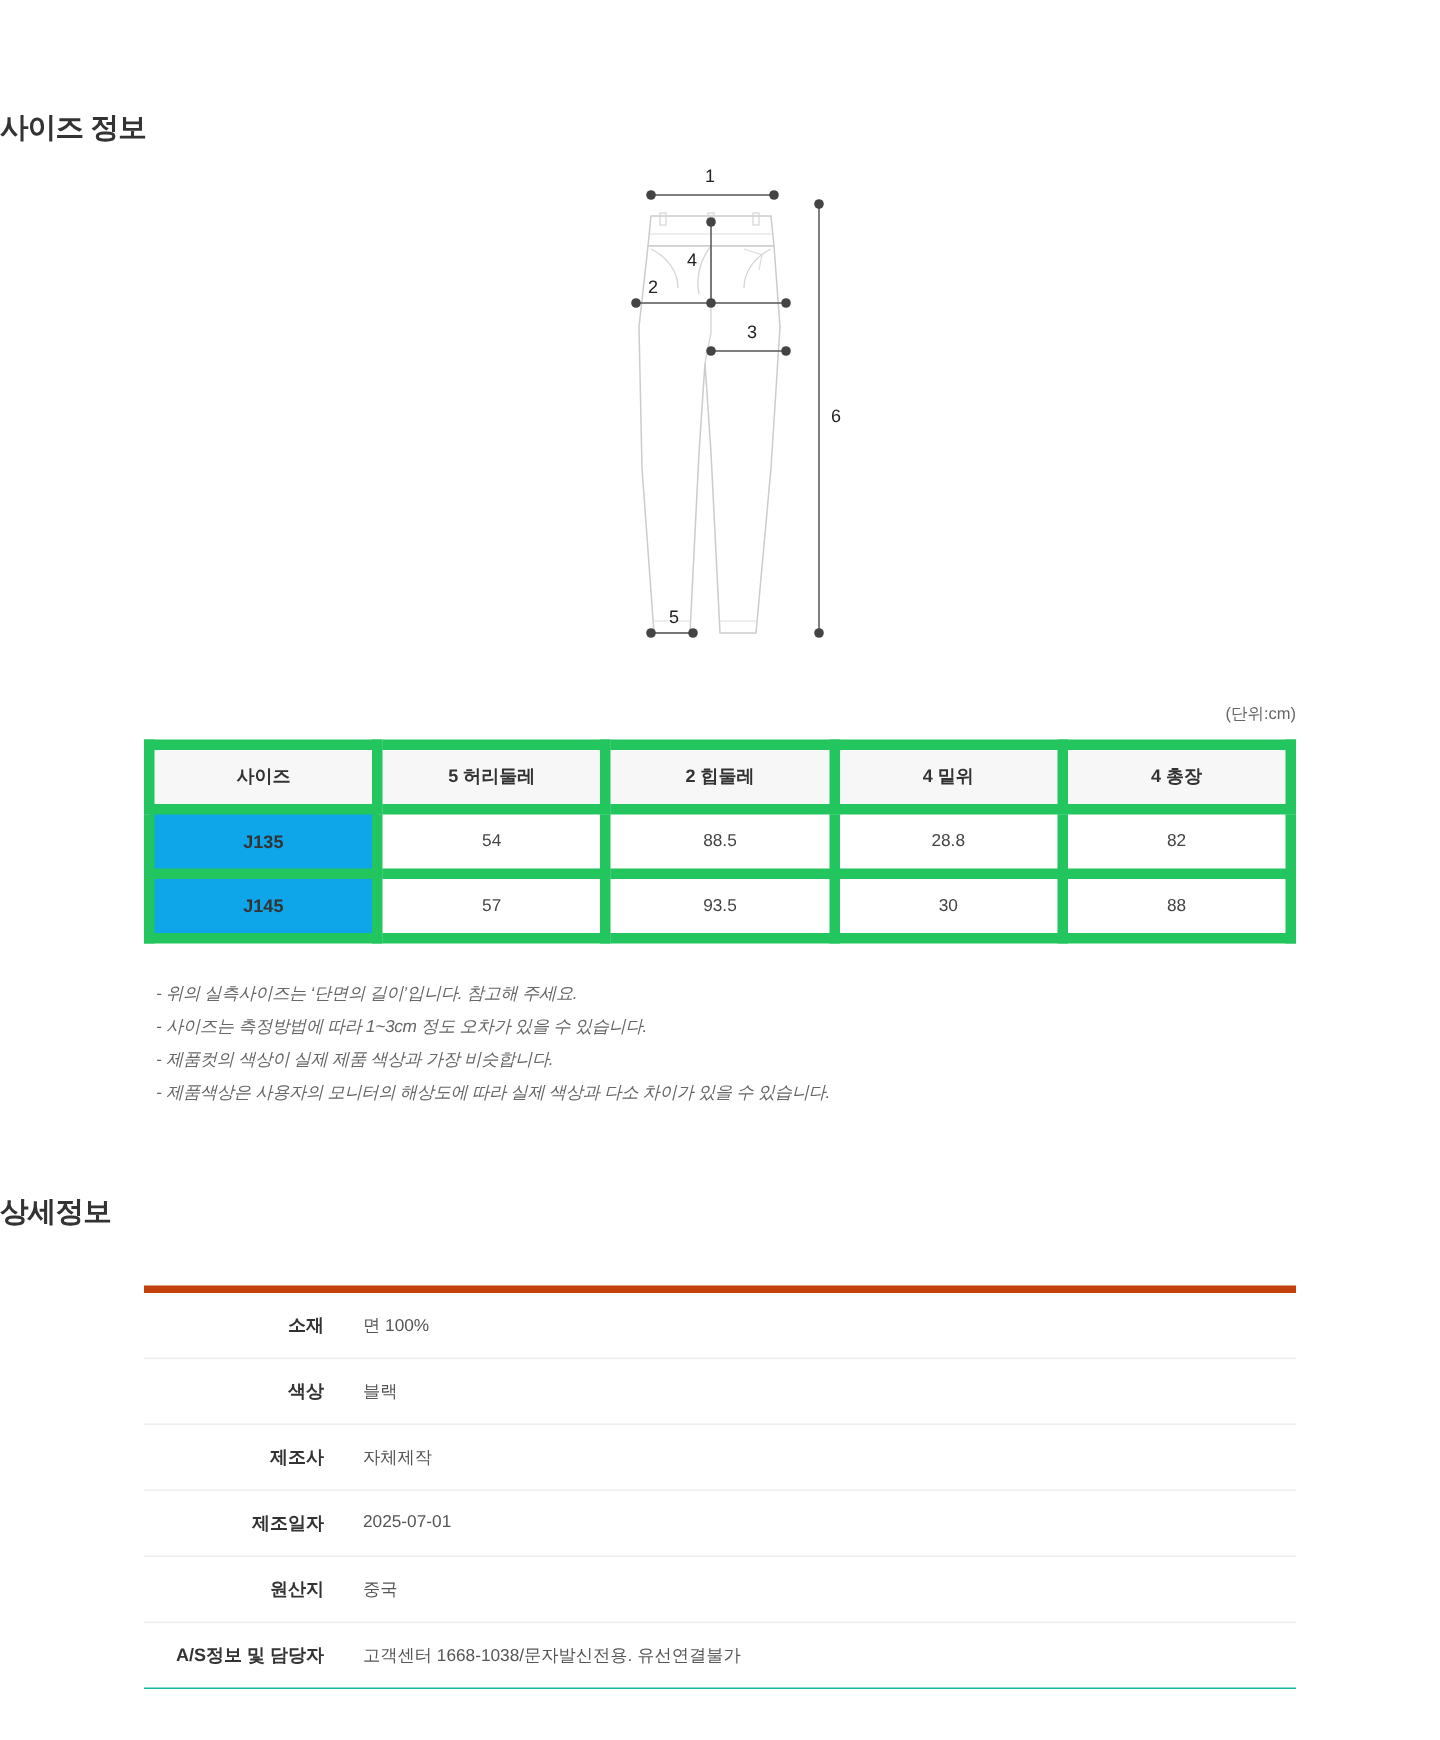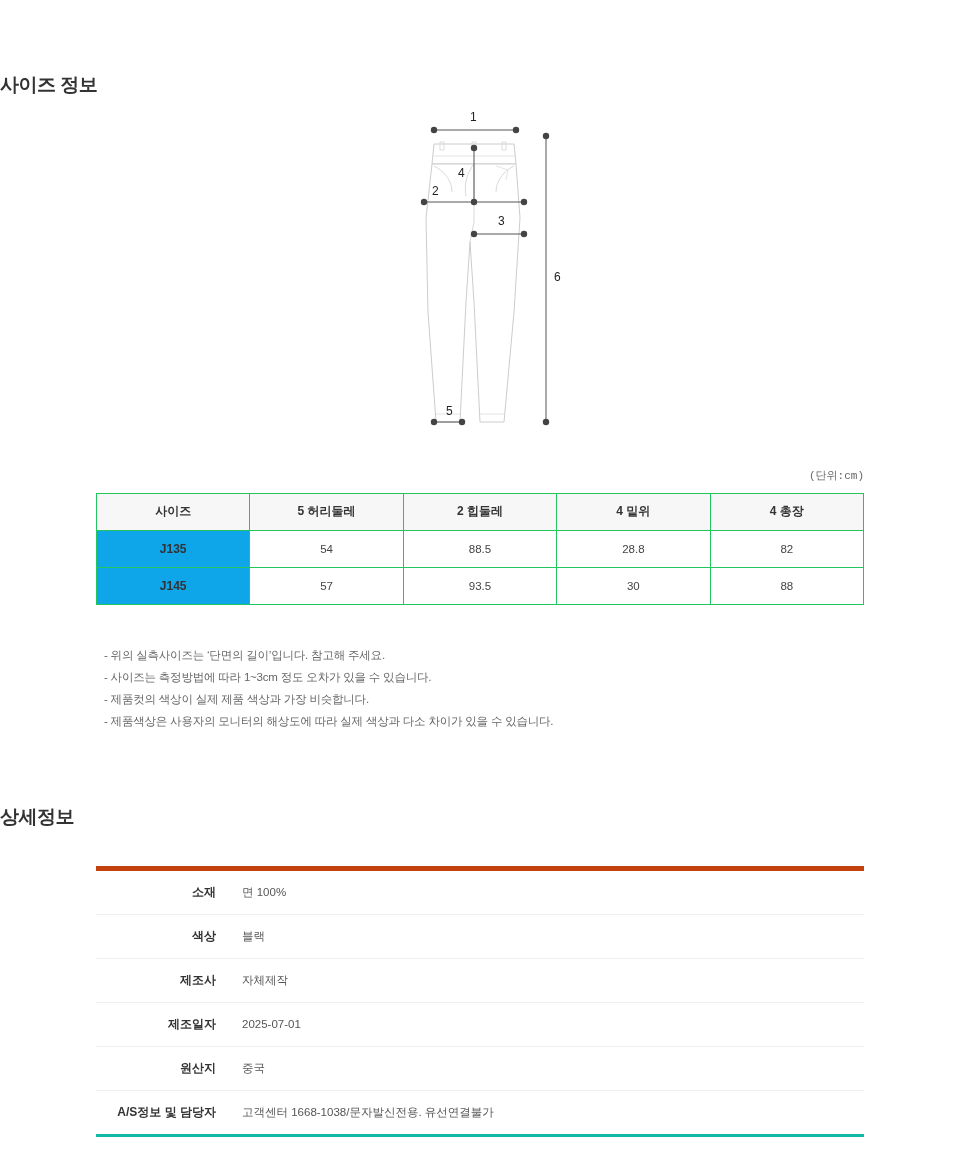--- a/index.html
+++ b/index.html
@@ -25,21 +25,21 @@
 
   
   .section-title {
     text-align: left;
     font-size: 19px;
     font-weight: bold;
     color: #333333;
     letter-spacing: -0.5px;
   }
   #size-title { padding-top: 56px; }
-  #detail-title { margin-top: 16px; }
+  #detail-title { margin-top: 0; }
 
   
   .diagram-wrap {
     position: relative;
     width: 960px;
     height: 340px;
     margin-top: 24px;
   }
   .diagram-inner {
     position: absolute;
@@ -57,32 +57,31 @@
     font-weight: normal;
   }
 
   
   .unit-note {
     text-align: right;
     font-size: 11px;
     color: #666666;
     padding-right: 96px;
     margin-top: 6px;
-    font-family: Liberation Mono, monospace;
   }
 
   
   .size-table {
     border-collapse: collapse;
     width: 768px;
     margin: 10px auto 0 auto;
     table-layout: fixed;
   }
   .size-table th, .size-table td {
-    border: 1px solid #22c55e;
+    border: 7px solid #22c55e;
     text-align: center;
     font-size: 11.5px;
     color: #444444;
     height: 36px;
     padding: 0;
   }
   .size-table thead th {
     background: #f7f7f7;
     font-weight: bold;
     color: #333333;
@@ -91,23 +90,24 @@
   .size-table tbody th {
     background: #0ea5e9;
     font-weight: bold;
     color: #333333;
     font-size: 12px;
   }
 
   
   .notes {
     width: 768px;
-    margin: 43px auto 0 auto;
+    margin: 26px auto 0 auto;
     padding-left: 8px;
     box-sizing: border-box;
+    font-style: italic;
   }
   .notes p {
     margin: 0 0 7px 0;
     font-size: 11.5px;
     color: #666666;
     letter-spacing: -0.2px;
   }
 
   
   .detail-gap { height: 52px; }
@@ -128,21 +128,21 @@
     color: #333333;
     padding: 13px 12px 13px 0;
     vertical-align: middle;
   }
   .detail-table td {
     font-size: 11.5px;
     color: #555555;
     padding: 13px 0 13px 14px;
     vertical-align: middle;
   }
-  .detail-table tr:last-child { border-bottom: 3px solid #14b8a6; }
+  .detail-table tr:last-child { border-bottom: 1px solid #14b8a6; }
 </style>
 </head>
 <body>
 
 <div class="page">
 
   <h2 class="section-title" id="size-title">사이즈 정보</h2>
 
   <div class="diagram-wrap">
     <div class="diagram-inner">

